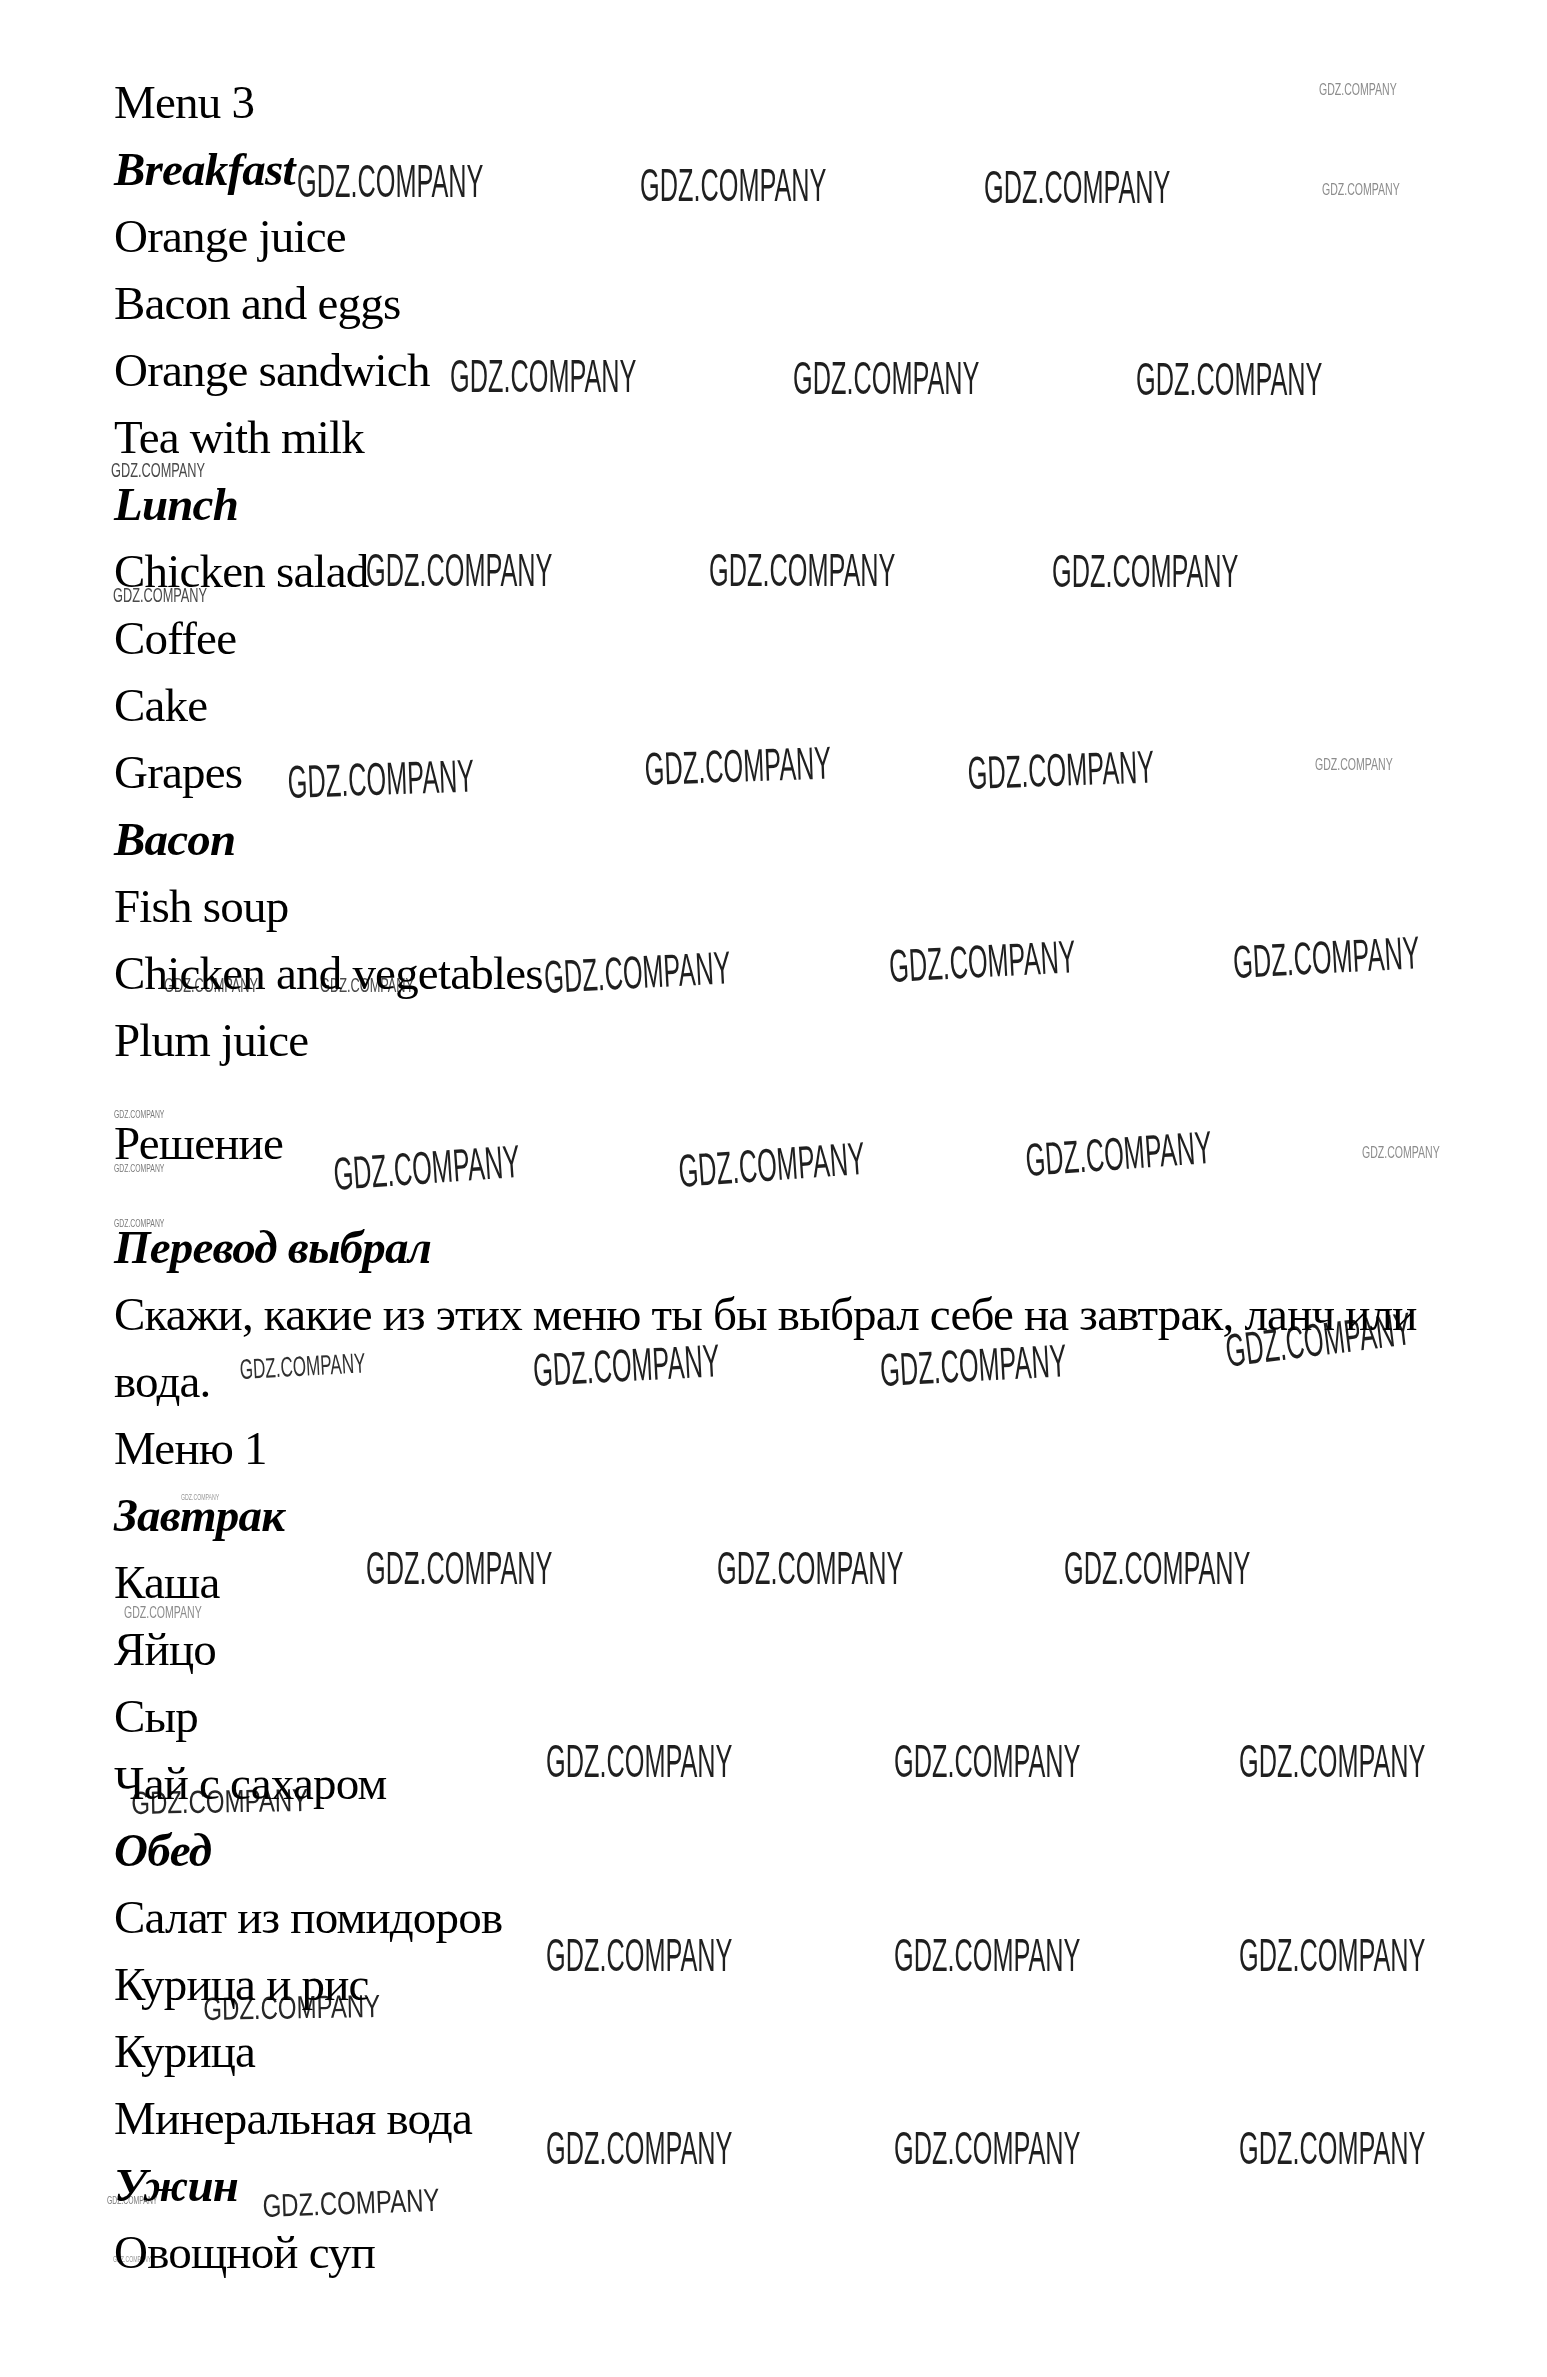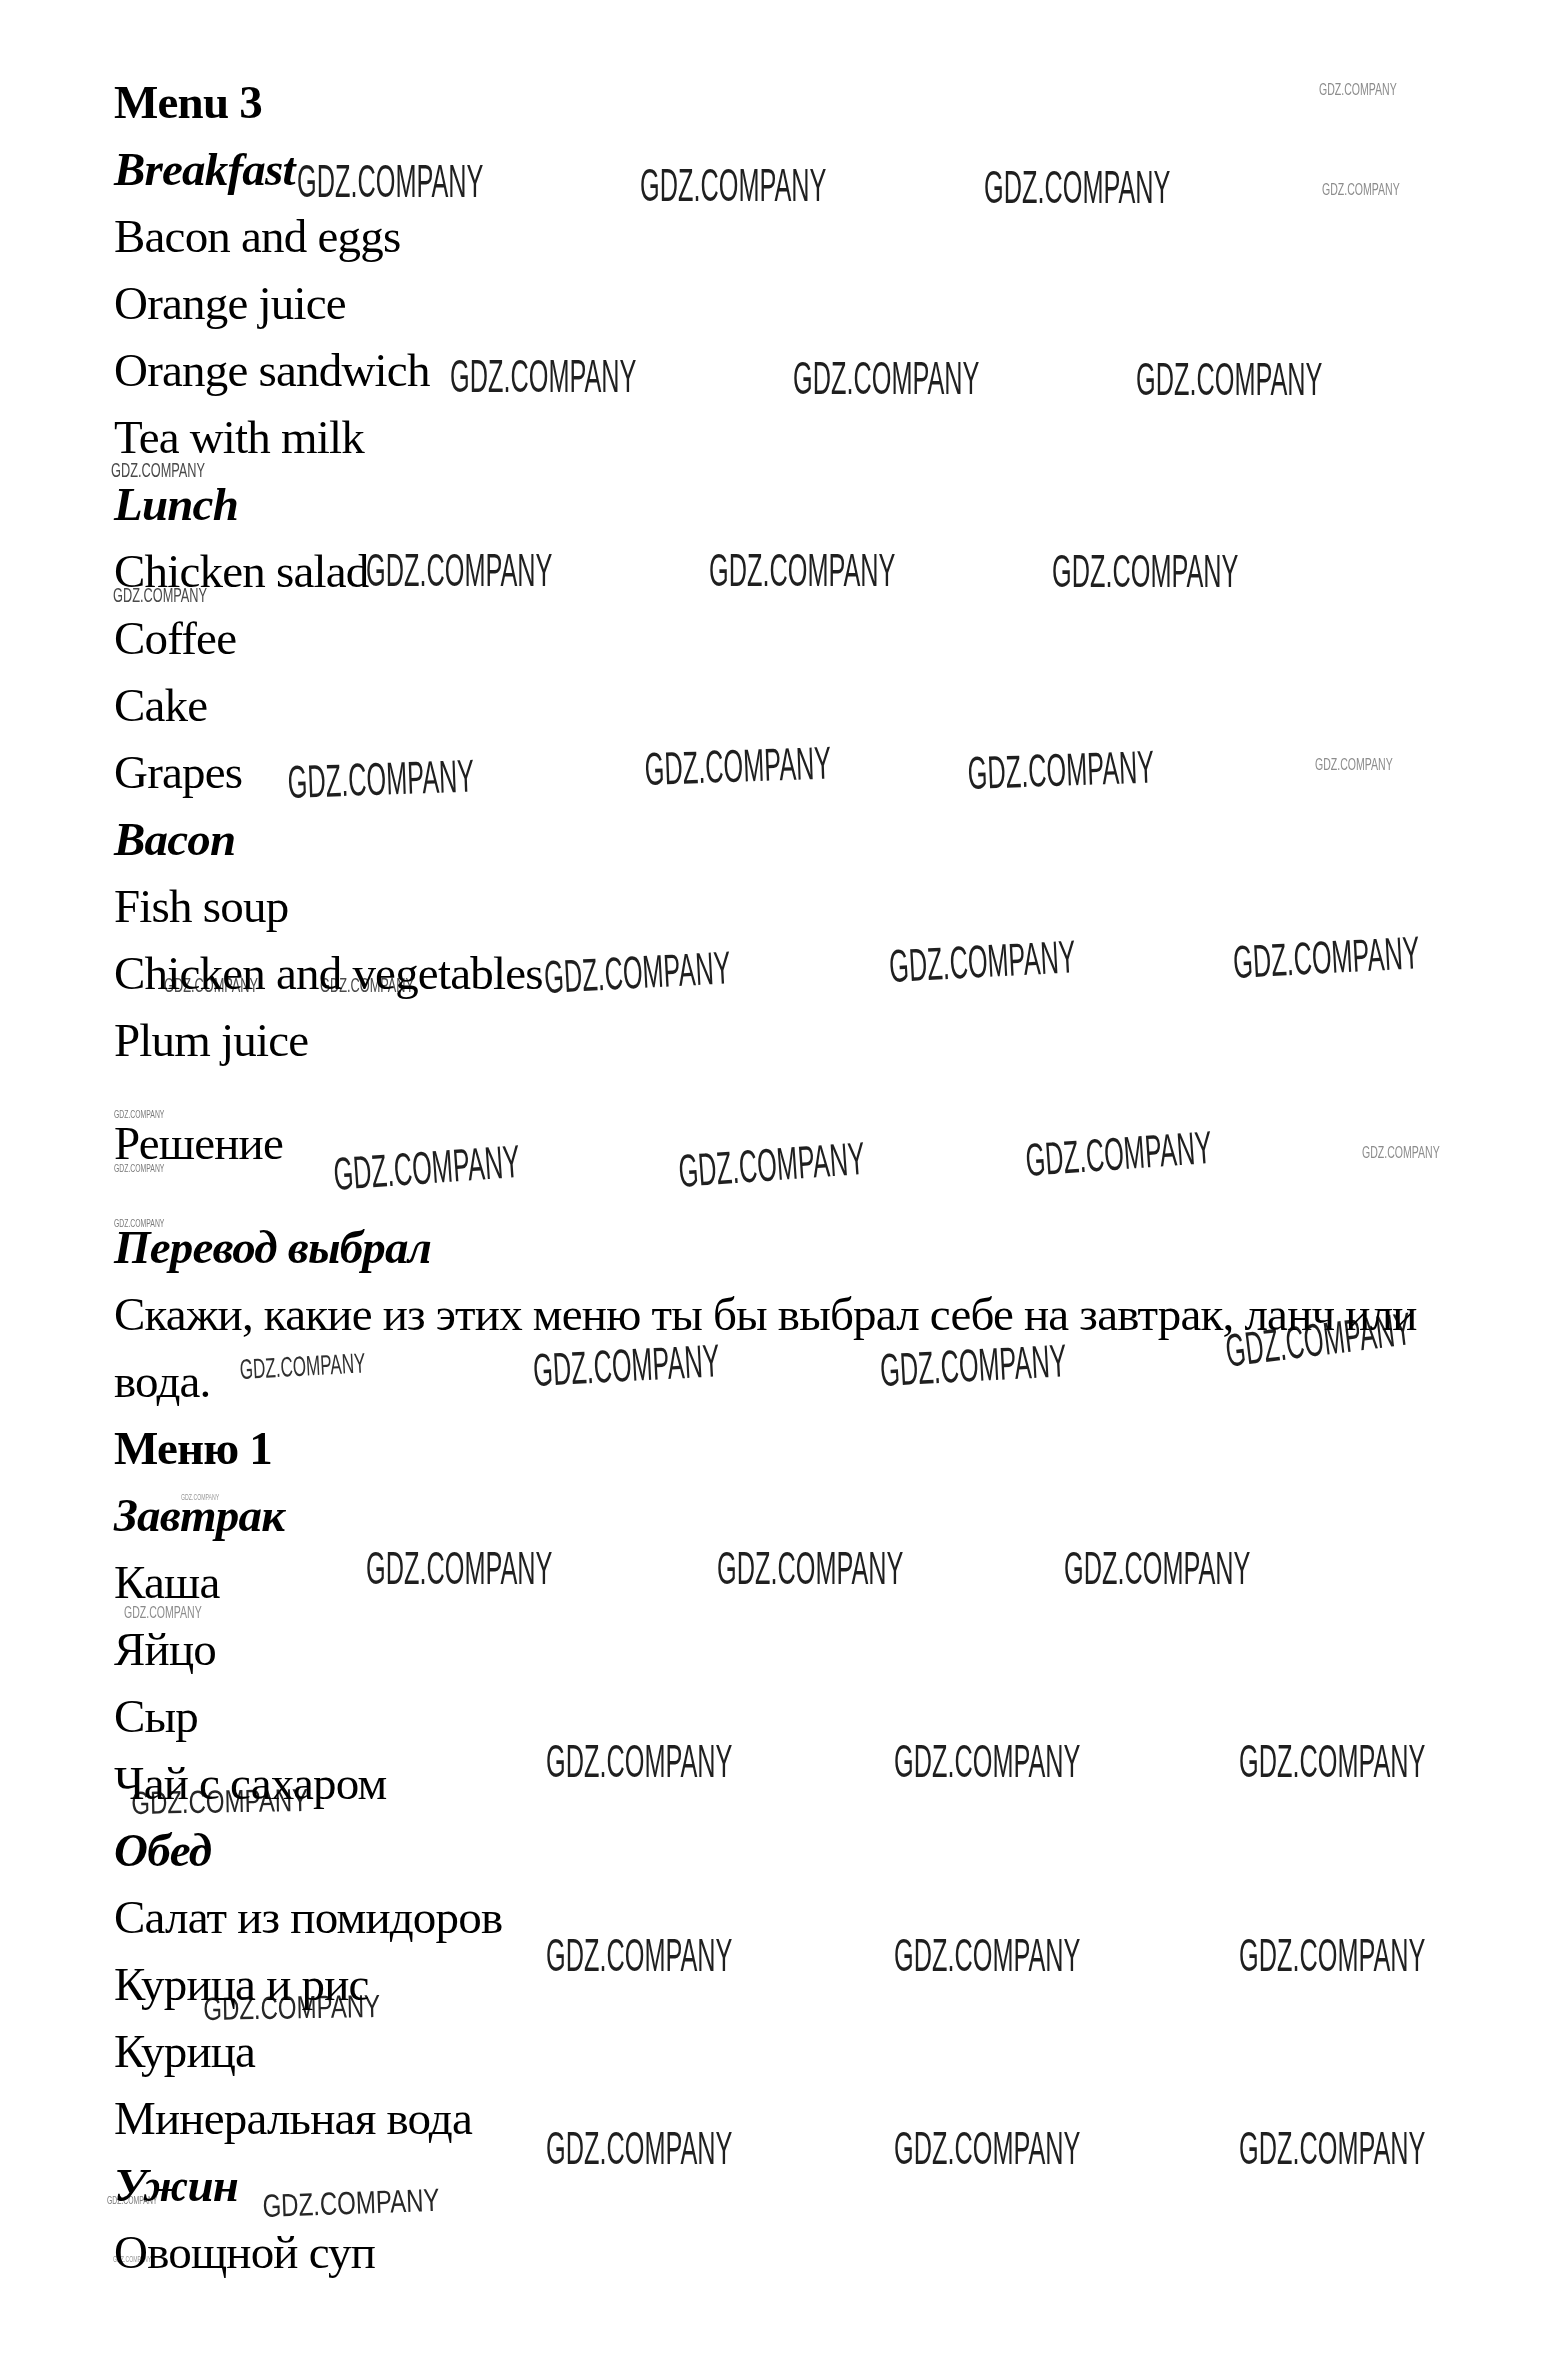--- a/index.html
+++ b/index.html
@@ -19,21 +19,21 @@
     width:1350px;
   }
   .line{
     font-size:47px;
     line-height:67px;
     letter-spacing:-0.8px;
     white-space:nowrap;
     font-weight:normal;
     font-style:normal;
   }
-  .line.bold{font-weight:bold;}
+  .line.bold{font-weight:normal;}
   .line.bold-italic{font-weight:bold;font-style:italic;}
   .line.solution-heading{margin-top:36px;}
   .line.translation-heading{margin-top:37px;}
   .wm{
     position:absolute;
     font-family:"Liberation Sans","DejaVu Sans",sans-serif;
     white-space:nowrap;
     line-height:1;
     transform-origin:left top;
     font-weight:normal;
@@ -93,22 +93,22 @@
       <span class="wm" style="left: 546px; top: 2125px; font-size: 46px; color: rgb(31, 31, 31); transform: rotate(0deg) scaleX(0.55);">GDZ.COMPANY</span>
       <span class="wm" style="left: 894px; top: 2125px; font-size: 46px; color: rgb(31, 31, 31); transform: rotate(0deg) scaleX(0.55);">GDZ.COMPANY</span>
       <span class="wm" style="left: 1239px; top: 2125px; font-size: 46px; color: rgb(31, 31, 31); transform: rotate(0deg) scaleX(0.55);">GDZ.COMPANY</span>
       <span class="wm" style="left: 107px; top: 2195px; font-size: 11.4px; color: rgb(122, 122, 122); transform: rotate(0deg) scaleX(0.6);">GDZ.COMPANY</span>
       <span class="wm" style="left: 262px; top: 2190px; font-size: 32px; color: rgb(38, 38, 38); transform: rotate(-2deg) scaleX(0.75);">GDZ.COMPANY</span>
       <span class="wm" style="left: 113px; top: 2255px; font-size: 8.4px; color: rgb(153, 153, 153); transform: rotate(0deg) scaleX(0.62);">GDZ.COMPANY</span>
     </div>
   <div id="content" class="content">
       <div class="line bold">Menu 3</div>
       <div class="line bold-italic">Breakfast</div>
+      <div class="line normal">Orange juice</div>
       <div class="line normal">Bacon and eggs</div>
-      <div class="line normal">Orange juice</div>
       <div class="line normal">Orange sandwich</div>
       <div class="line normal">Tea with milk</div>
       <div class="line bold-italic">Lunch</div>
       <div class="line normal">Chicken salad</div>
       <div class="line normal">Coffee</div>
       <div class="line normal">Cake</div>
       <div class="line normal">Grapes</div>
       <div class="line bold-italic">Bacon</div>
       <div class="line normal">Fish soup</div>
       <div class="line normal">Chicken and vegetables</div>

